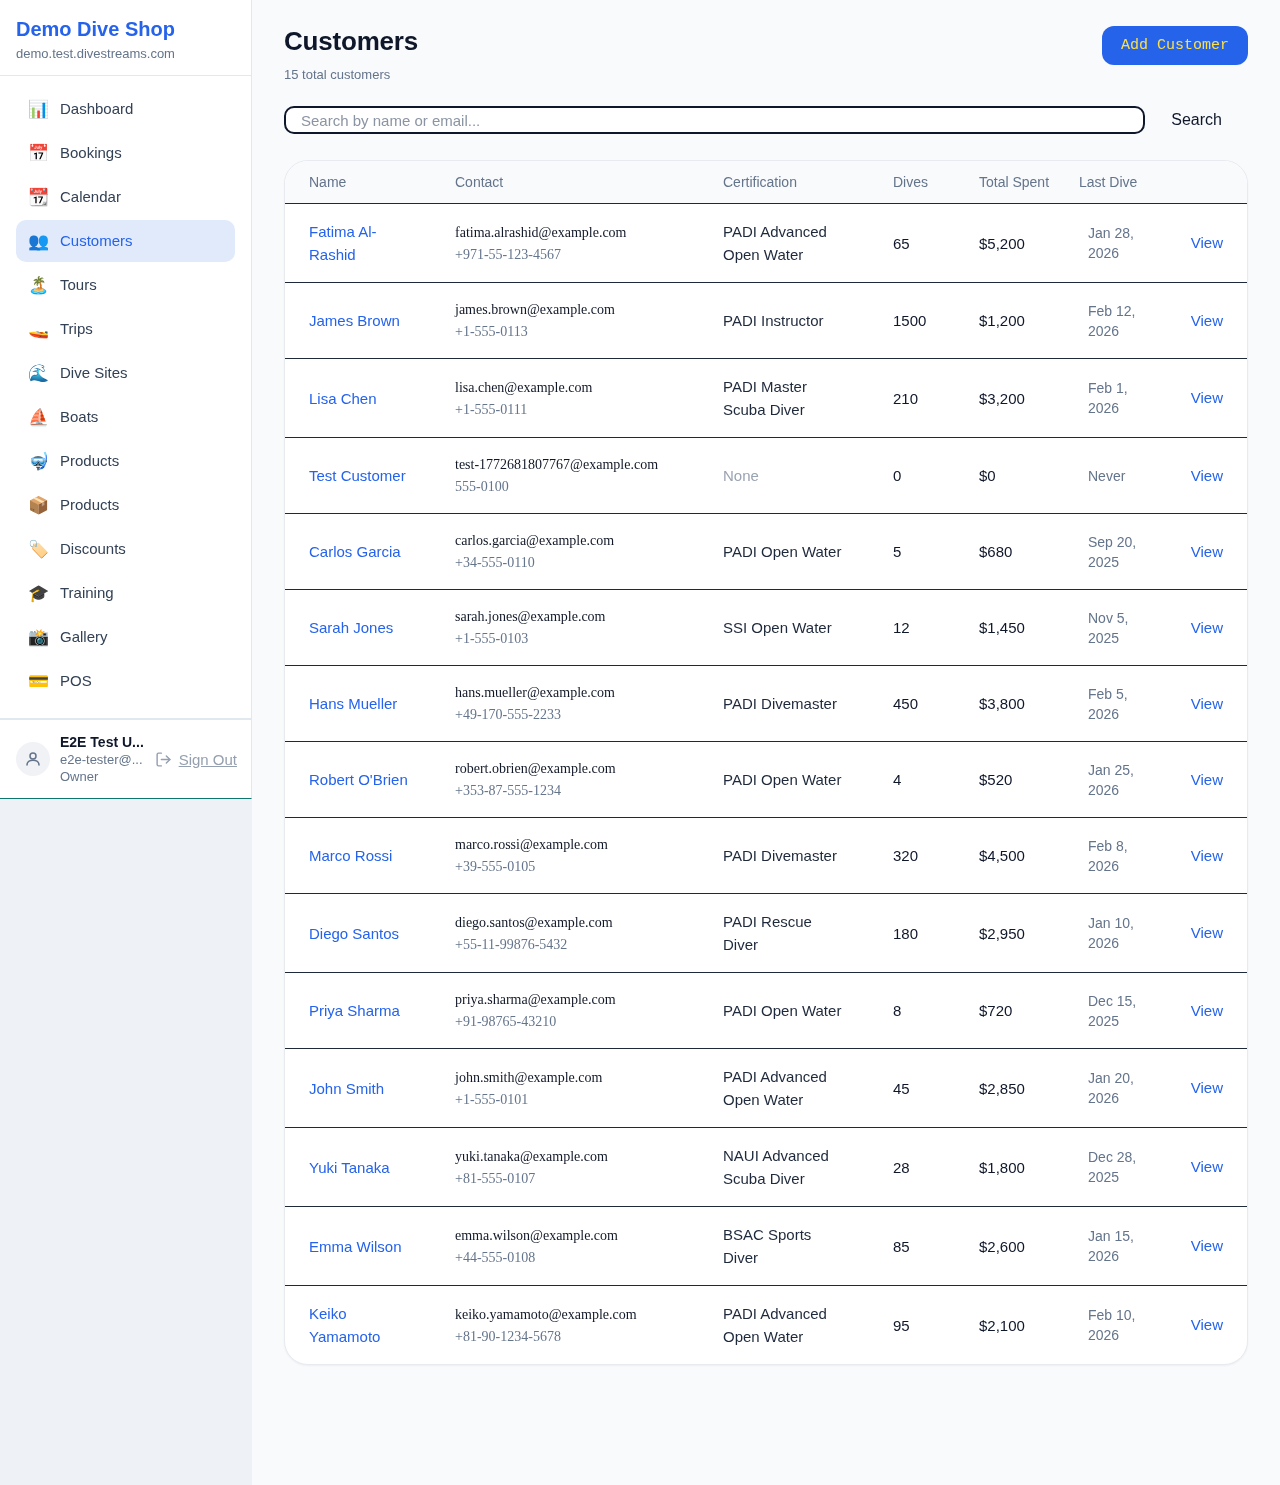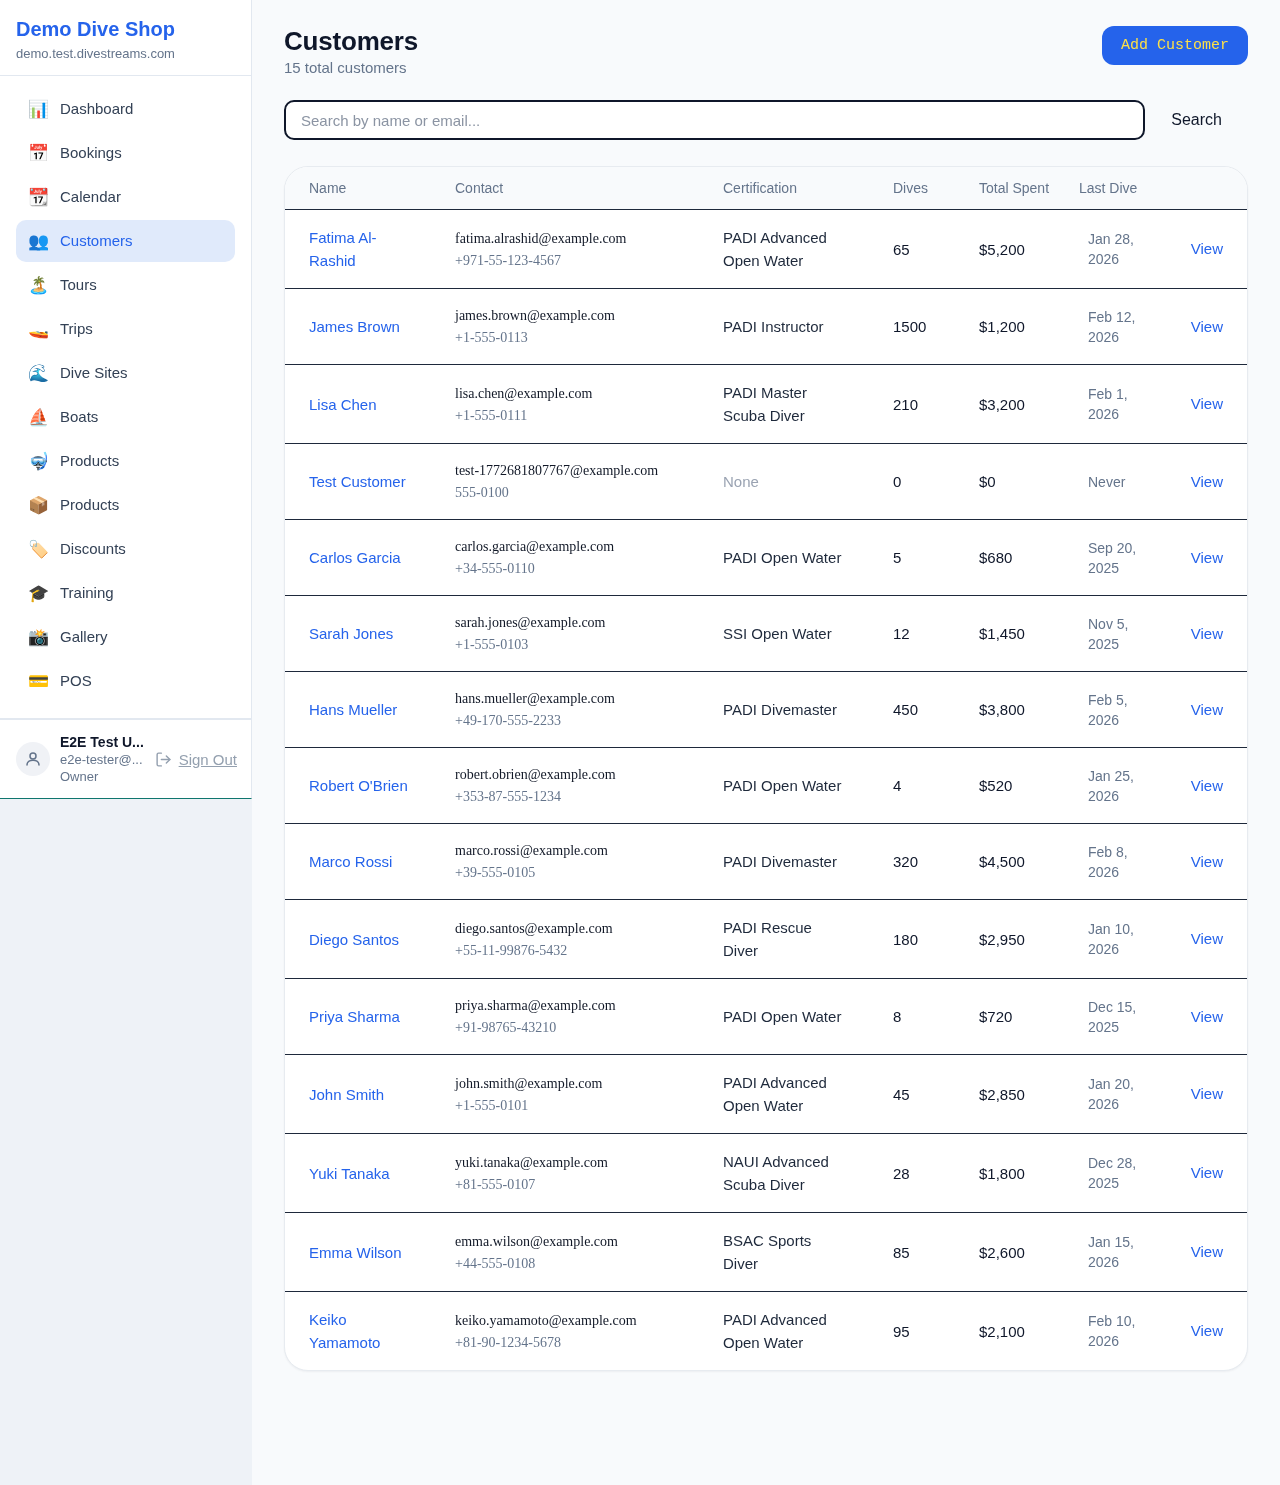--- a/index.html
+++ b/index.html
@@ -54,30 +54,30 @@
   }
 
   
   .main {
     flex:1; min-height:1485px;
     background:#f8fafc;
     padding:26px 32px 26px;
   }
   .page-header { display:flex; justify-content:space-between; align-items:flex-start; margin-bottom:24px; }
   .page-title { margin:0; font-size:26px; font-weight:700; color:#0f172a; letter-spacing:-0.2px; }
-  .page-subtitle { font-size:15px; color:#64748b; margin-top:2px; }
+  .page-subtitle { font-size:13px; color:#64748b; margin-top:10px; }
   .btn-primary {
     background:#2563eb; color:#fde047; border:none;
     font-family:Liberation Mono, monospace; font-size:15px; font-weight:500;
     padding:11px 19px; border-radius:12px; cursor:pointer;
   }
 
   .search-row { display:flex; align-items:center; margin-bottom:26px; }
   .search-input {
-    flex:1; height:40px;
+    flex:1; height:28px;
     border:2px solid #0f172a; border-radius:10px;
     background:#fff; padding:0 15px;
     font-family:inherit; font-size:15px; color:#0f172a; outline:none;
   }
   .search-input::placeholder { color:#8b94a3; }
   .search-btn {
     background:none; border:none; cursor:pointer;
     font-family:inherit; font-size:16px; color:#0f172a;
     margin-left:26px; padding:4px 26px 4px 0;
   }

